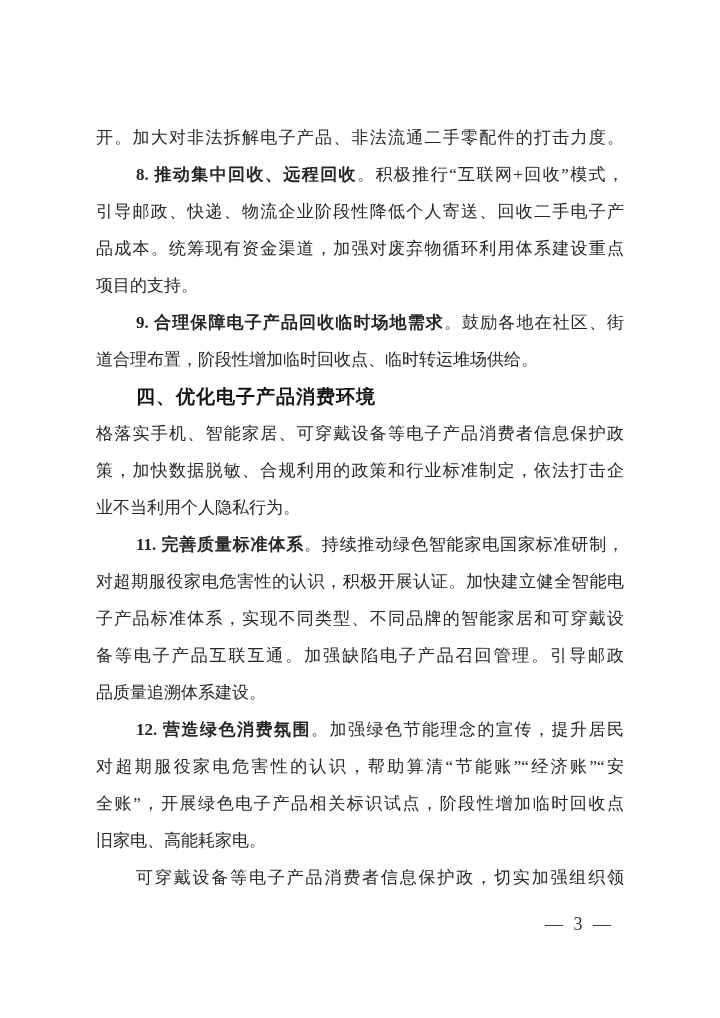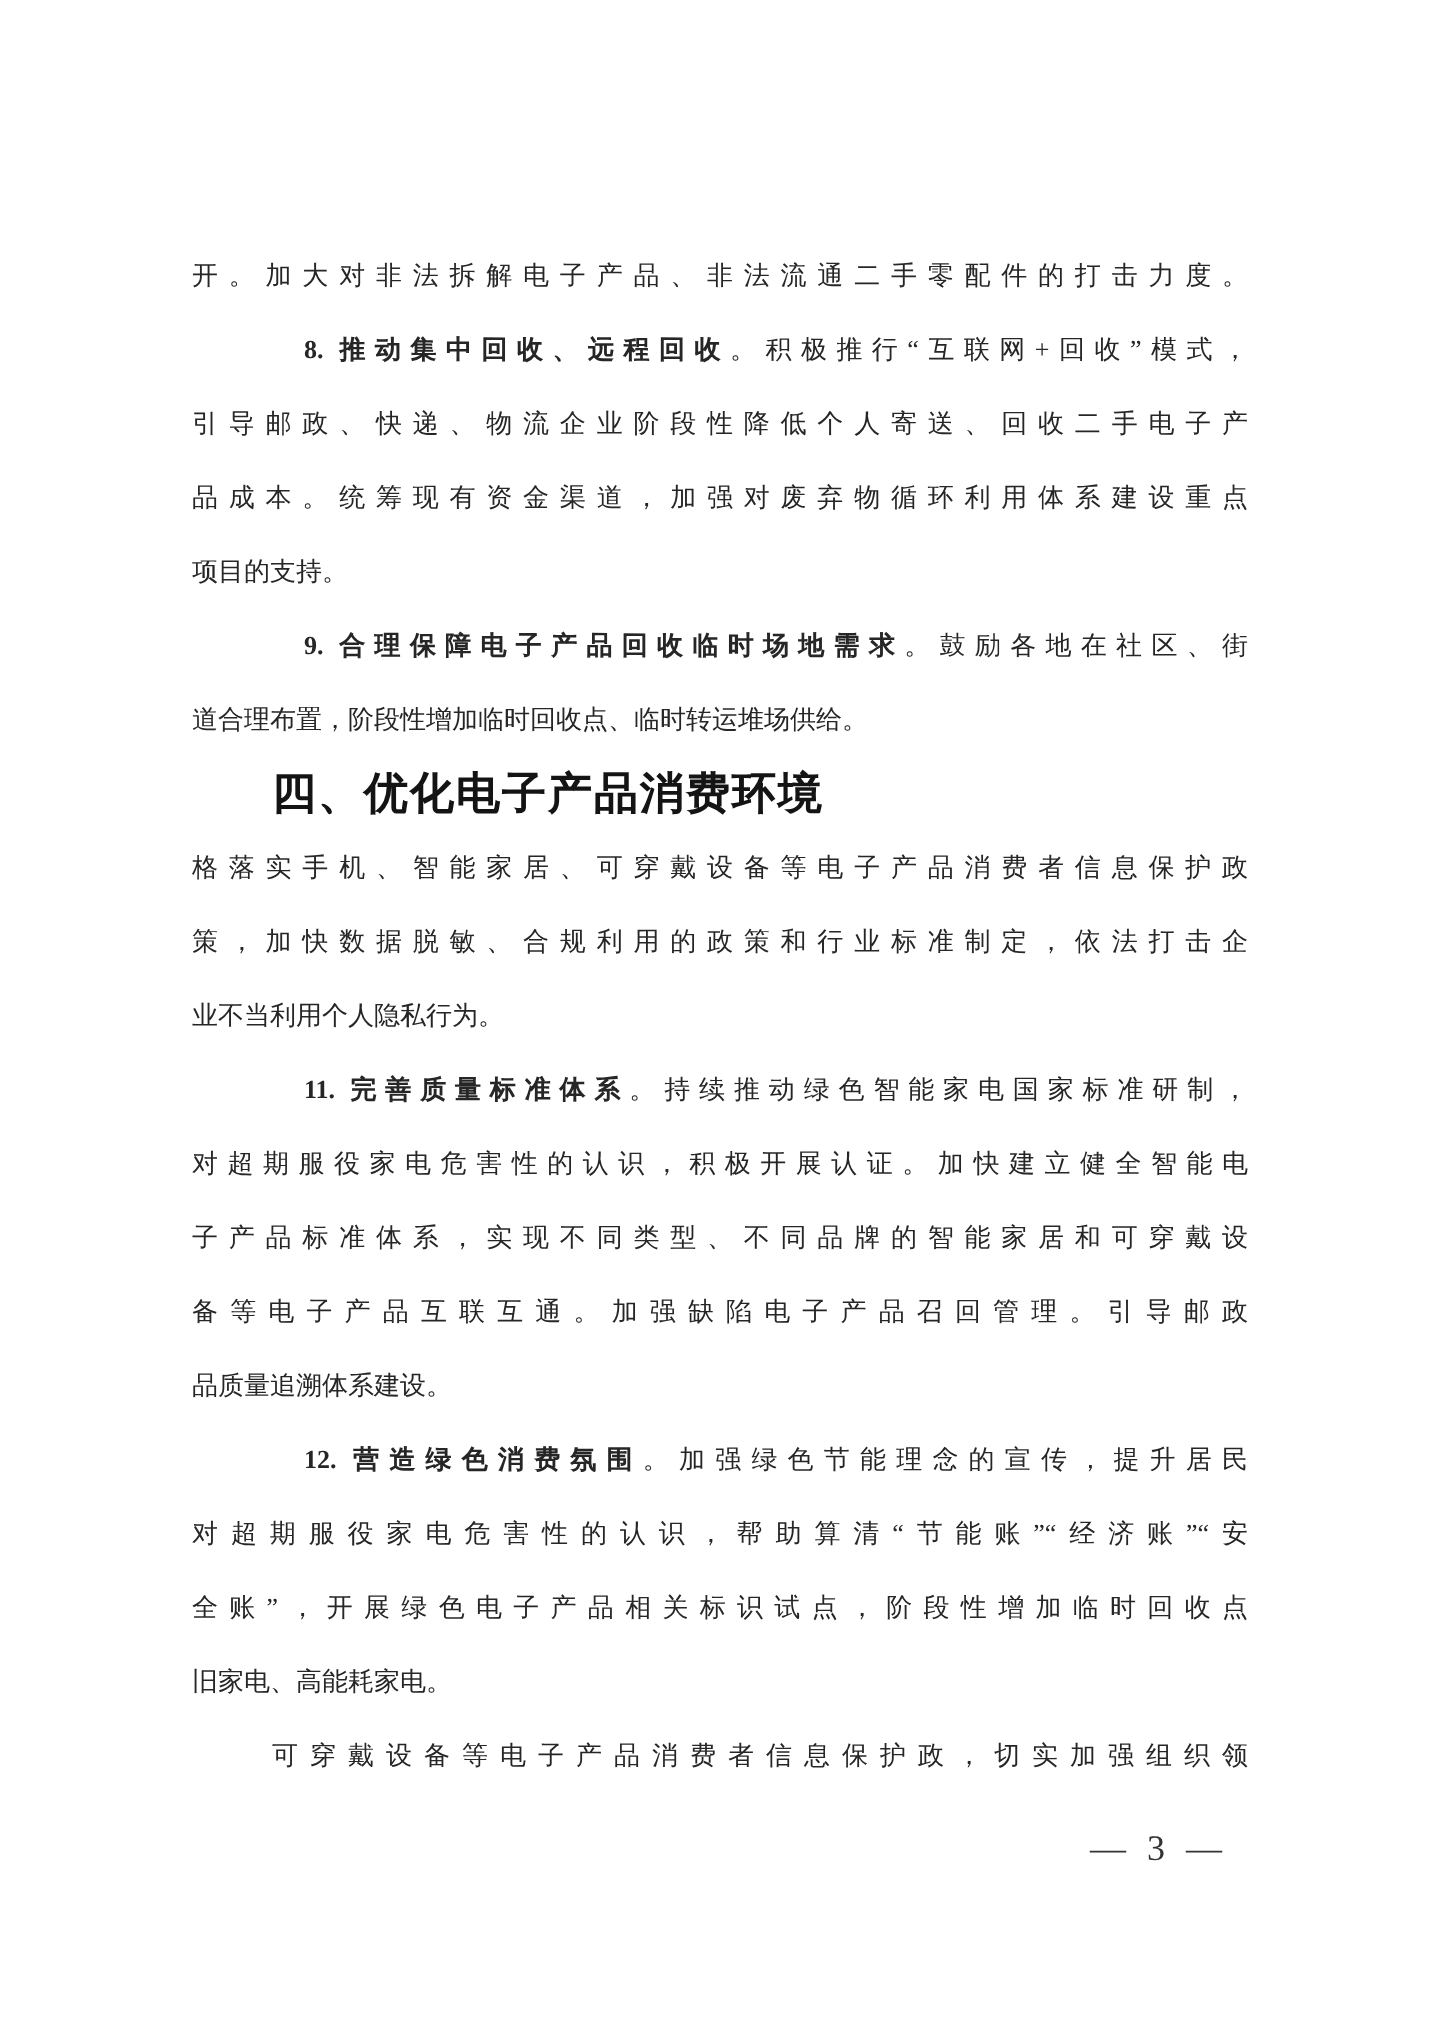--- a/index.html
+++ b/index.html
@@ -15,32 +15,32 @@
   }
   .text-block {
     position: absolute;
     left: 96px;
     top: 119px;
     width: 528px;
   }
   .line {
     height: 37px;
     line-height: 37px;
-    font-size: 13px;
+    font-size: 17px;
     text-align: justify;
     text-justify: inter-ideograph;
     overflow: hidden;
   }
   .jfull { text-align-last: justify; }
   .indent { padding-left: 40px; }
-  .lead { font-weight: bold; margin-left: 16px; }
+  .lead { font-weight: bold; }
   .heading-line {
     font-family: "Liberation Sans", sans-serif;
     font-weight: bold;
-    font-size: 22px;
+    font-size: 19px;
     color: #141414;
     letter-spacing: 1px;
     text-align: left;
     text-align-last: left;
   }
   .page-number {
     position: absolute;
     top: 910px;
     right: 106px;
     font-size: 18px;

